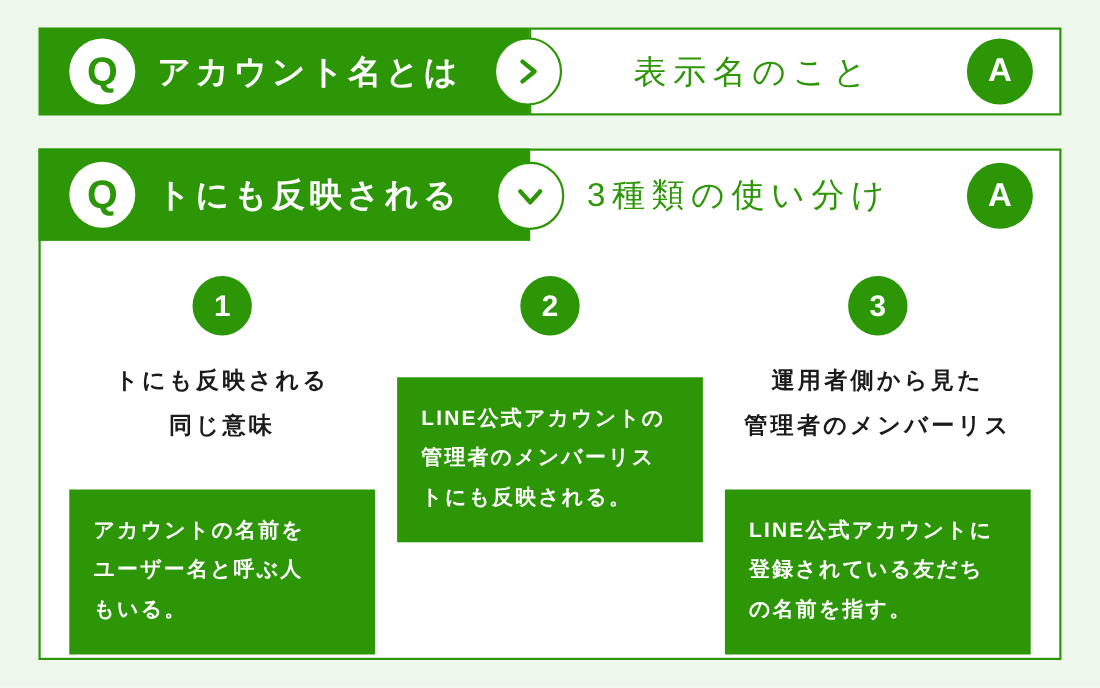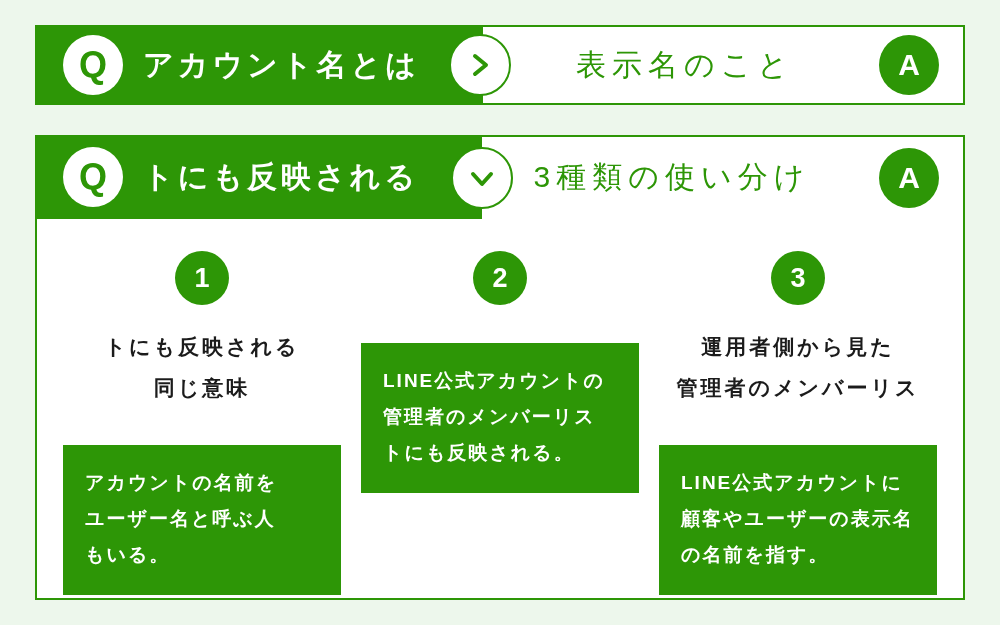--- a/index.html
+++ b/index.html
@@ -190,20 +190,20 @@
 トにも反映される。</div>
       </div>
 
       <div class="col">
         <div class="num-circle">
           <span>3</span>
         </div>
         <div class="caption">運用者側から見た
 管理者のメンバーリス</div>
         <div class="detail-box">LINE公式アカウントに
-顧客やユーザーの表示名
+登録されている友だち
 の名前を指す。</div>
       </div>
 
     </div>
   </div>
 
 </div>
 
 </body></html>

